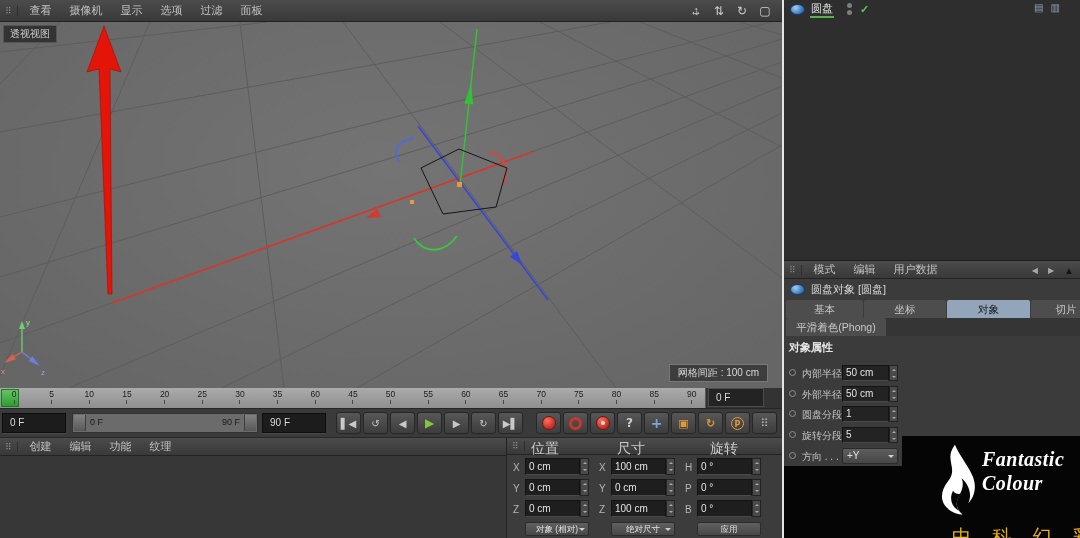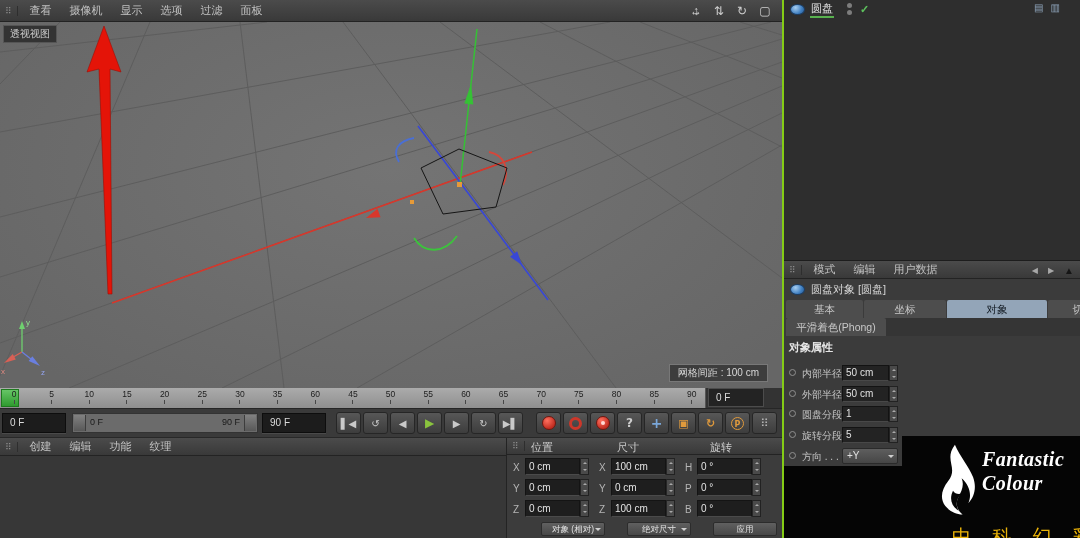--- a/index.html
+++ b/index.html
@@ -63,54 +63,54 @@
          font-size:8px;line-height:13px;text-align:center;font-weight:bold;box-sizing:border-box;display:inline-block;}
   .kg.pla{color:#b2b2b2;font-weight:normal;font-size:11px;}
 
   
   .mat-bar{left:0;top:438px;width:506px;height:18px;}
   .mat-area{position:absolute;left:0;top:456px;width:506px;height:82px;background:#373737;}
 
   
   .coordpanel{position:absolute;left:506px;top:438px;width:276px;height:100px;background:#3c3c3c;border-left:1px solid #232323;box-sizing:border-box;}
   .coord-head{left:0;top:0;width:275px;height:17px;font-size:11px;}
-  .chlbl{position:absolute;top:2px;font-size:11px;color:#cccccc;}
+  .chlbl{position:absolute;top:2px;font-size:14px;color:#cccccc;}
   .caxis{position:absolute;width:12px;font-size:10px;color:#b5b5b5;line-height:19px;text-align:left;}
   .cinput{position:absolute;height:24px;width:64px;}
   .cval{position:absolute;left:0;top:0;width:55px;height:17px;background:#1e1e1e;border:1px solid #141414;border-bottom-color:#4a4a4a;
         color:#e4e4e4;font-size:10px;line-height:15px;padding:0 3px;box-sizing:border-box;white-space:nowrap;}
   .spin{position:absolute;right:0;top:0;width:9px;height:17px;background:#4a4a4a;border:1px solid #222;border-left-color:#262626;box-sizing:border-box;}
   .spin::before{content:"";position:absolute;top:3px;left:1.5px;border:2.5px solid transparent;border-bottom-color:#aaa;border-top-width:0;}
   .spin::after{content:"";position:absolute;bottom:3px;left:1.5px;border:2.5px solid transparent;border-top-color:#aaa;border-bottom-width:0;}
   .cbtn{position:absolute;top:84px;width:64px;height:14px;background:linear-gradient(#606060,#474747);
-        border:1px solid #2c2c2c;border-radius:2px;font-size:8.5px;color:#e2e2e2;text-align:center;line-height:12px;box-sizing:border-box;white-space:nowrap;margin-left:16px;}
+        border:1px solid #2c2c2c;border-radius:2px;font-size:8.5px;color:#e2e2e2;text-align:center;line-height:12px;box-sizing:border-box;white-space:nowrap;}
   .dd::after{content:"";position:absolute;right:3px;top:50%;margin-top:-1px;border:3px solid transparent;border-top-color:#cfcfcf;border-bottom-width:0;}
 
   
-  .rpanel{position:absolute;left:782px;top:0;width:298px;height:538px;background:#3b3b3b;border-left:2px solid #84cc16;box-sizing:border-box;}
+  .rpanel{position:absolute;left:782px;top:0;width:298px;height:538px;background:#3b3b3b;border-left:2px solid #e5e5e5;box-sizing:border-box;}
   .om{position:absolute;left:0;top:0;width:296px;height:261px;background:#2e2e2e;border-bottom:1px solid #1d1d1d;box-sizing:border-box;}
   .orow{position:absolute;left:6px;top:2px;height:14px;display:flex;align-items:center;gap:5px;}
   .disc-ico{display:inline-block;width:13px;height:9px;border-radius:50%;
             background:radial-gradient(circle at 35% 30%,#a6cdf0,#3f7fc1 60%,#29598f);border:1px solid #1d3f66;}
   .oname{font-size:11px;color:#e2e2e2;border-bottom:2px solid #58b14e;padding:0 1px 0 1px;}
   .vdots{display:flex;flex-direction:column;justify-content:space-between;height:12px;margin-left:8px;}
   .vdots i{width:5px;height:5px;border-radius:50%;background:#7d7d7d;}
   .ocheck{color:#5dc05d;font-size:11px;font-weight:bold;margin-left:3px;}
   .omcorner{position:absolute;right:20px;top:2px;display:flex;gap:7px;color:#8ba0b6;font-size:10px;}
 
   .am-bar{left:0;top:261px;width:296px;height:18px;}
   .am-nav{position:absolute;right:6px;top:0;height:18px;display:flex;align-items:center;gap:10px;}
   .am-nav .arr{font-size:8px;color:#a8a8a8;}
   .am-nav .lockico{font-size:10px;color:#161616;}
   .am-title{position:absolute;left:0;top:280px;width:296px;height:19px;display:flex;align-items:center;gap:6px;padding-left:6px;box-sizing:border-box;
             font-size:11px;color:#d6d6d6;background:#3b3b3b;}
   .tabs{position:absolute;left:2px;top:300px;width:296px;height:18px;display:flex;gap:1px;overflow:hidden;}
   .tab{background:#4d4d4d;color:#c8c8c8;font-size:10.5px;text-align:center;line-height:18px;
        border-radius:2px 2px 0 0;flex:none;}
-  .tab.t0{width:77px;}.tab.t1{width:82px;}.tab.t2{width:100px;}.tab.t3{width:70px;}
+  .tab.t0{width:77px;}.tab.t1{width:82px;}.tab.t2{width:83px;}.tab.t3{width:70px;}
   .tab.active{background:#93a5b8;color:#101820;}
   .phrow{position:absolute;left:2px;top:318px;width:296px;height:18px;background:#353535;}
   .phrow .tab{display:block;width:100px;}
   .sect{position:absolute;left:5px;top:340px;font-size:11px;font-weight:bold;color:#e5e5e5;}
   .arow{position:absolute;left:0;width:298px;height:17px;}
   .keyc{position:absolute;left:5px;top:4px;width:7px;height:7px;border:1px solid #8f8f8f;border-radius:50%;box-sizing:border-box;}
   .albl{position:absolute;left:18px;top:2px;font-size:10px;color:#c5c5c5;white-space:nowrap;}
   .ainput{position:absolute;left:58px;top:0;width:56px;height:16px;}
   .aval{position:absolute;left:0;top:0;width:47px;height:16px;background:#232323;border:1px solid #131313;border-bottom-color:#484848;
         color:#e2e2e2;font-size:10px;line-height:14px;padding:0 3px;box-sizing:border-box;white-space:nowrap;}

